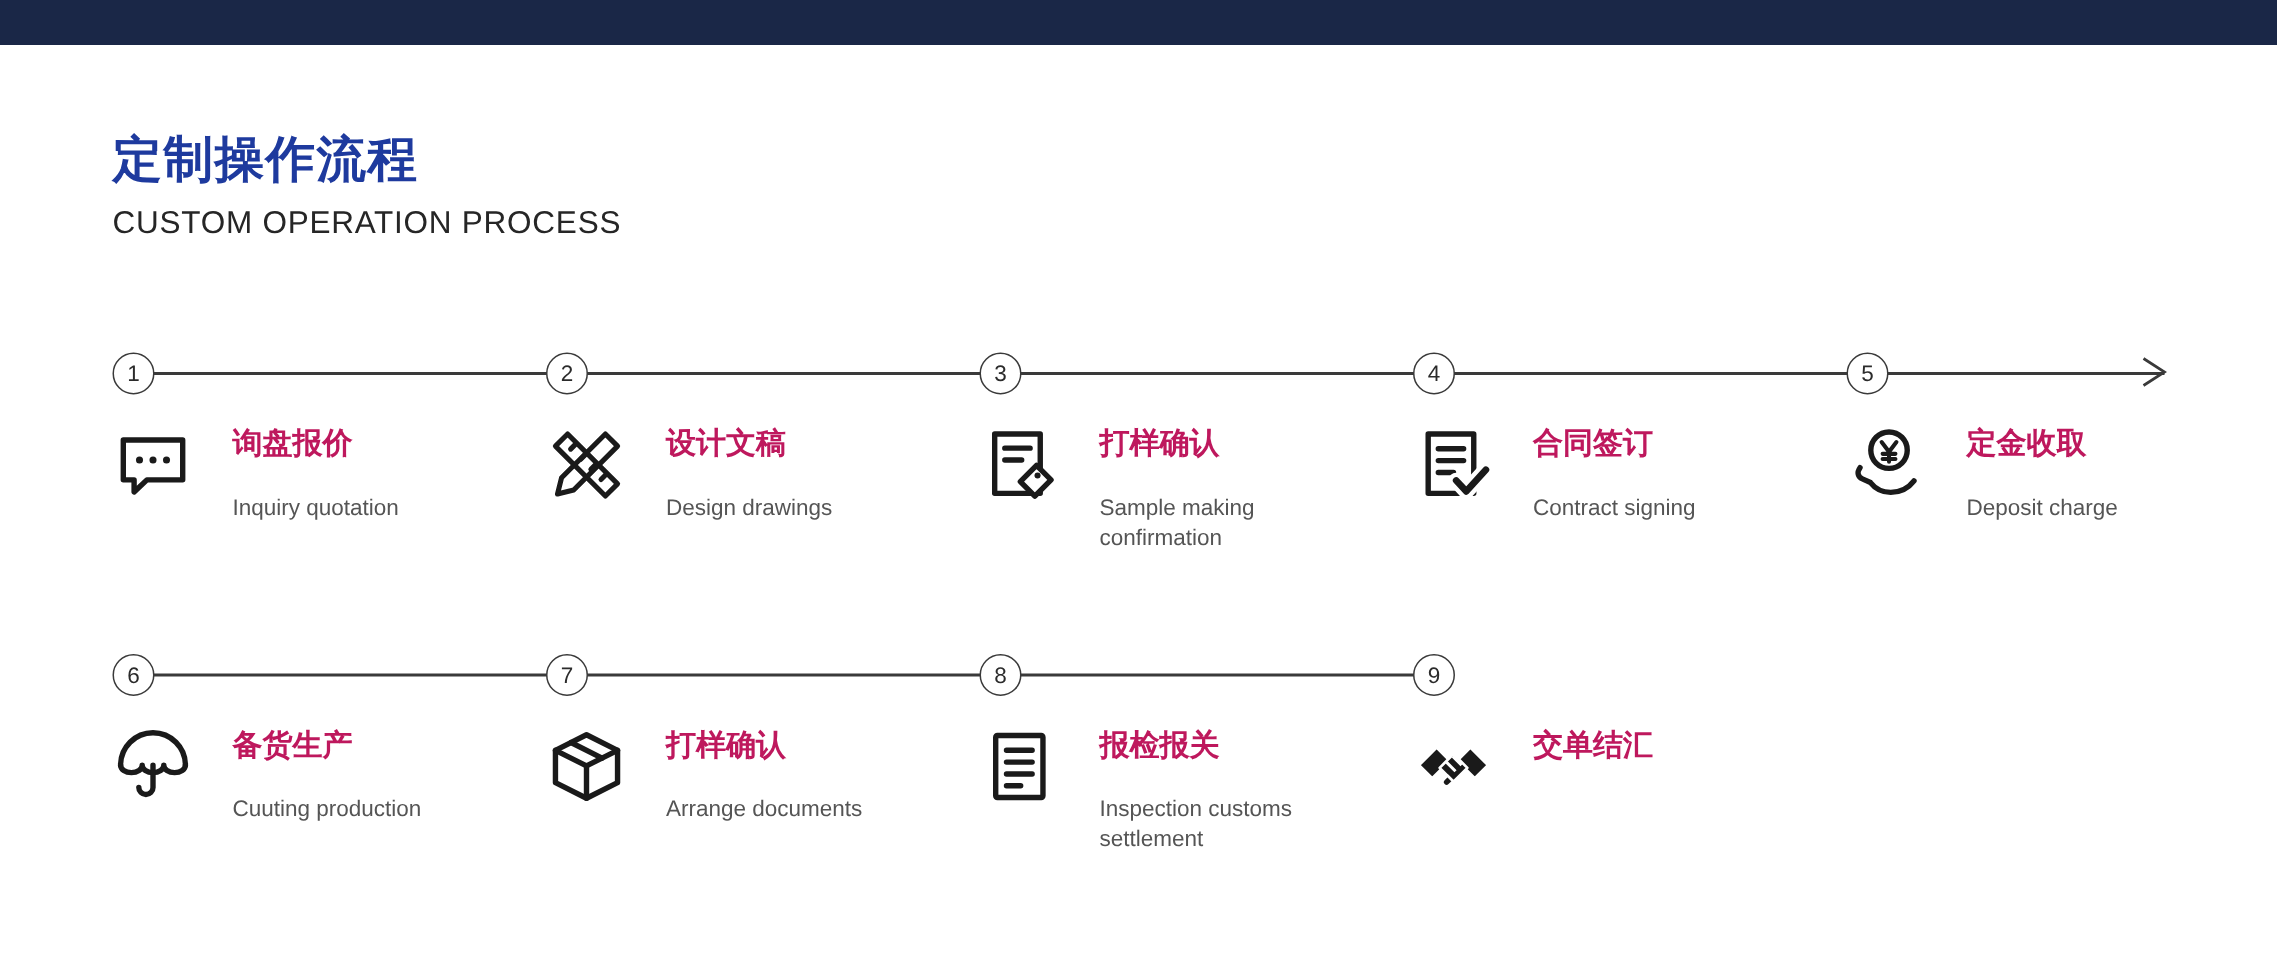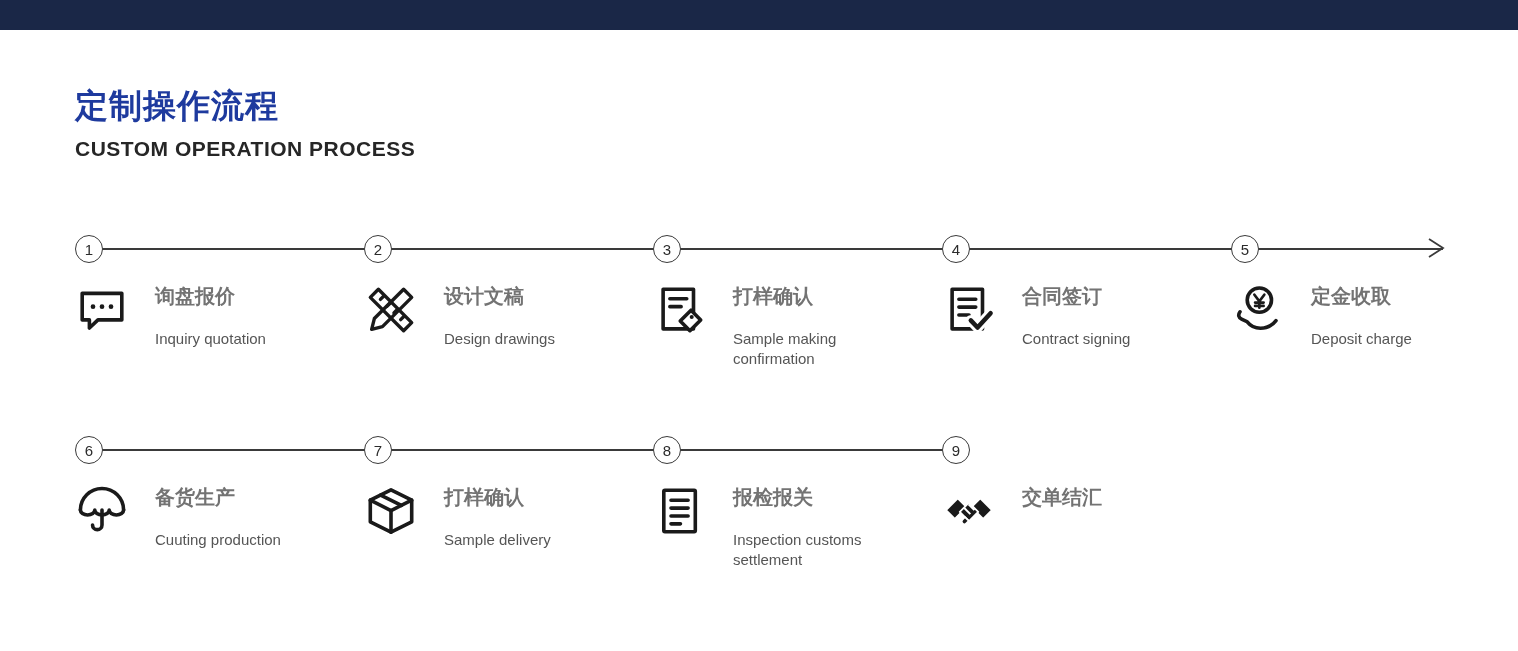--- a/index.html
+++ b/index.html
@@ -10,42 +10,42 @@
   }
   .top-bar {
     position:absolute; top:0; left:0; width:100%; height:30px;
     background:var(--top-bar-color,#1a2747);
   }
   .title-cn {
     position:absolute; left:75px; top:84px; font-size:33px; font-weight:bold;
     letter-spacing:1px; color:var(--accent-color,#1e3a9e);
   }
   .title-en {
-    position:absolute; left:75px; top:137px; font-size:21px; font-weight:700;
+    position:absolute; left:75px; top:137px; font-size:21px; font-weight:400;
     letter-spacing:0.5px; color:#262626;
   }
   .row { position:absolute; left:75px; width:1420px; height:150px; }
   .row-1 { top:235px; }
   .row-2 { top:436px; }
   .tl-line { position:absolute; top:13px; height:1.5px; background:#3a3a3a; z-index:1; }
   .row-1 .tl-line { left:14px; width:1354px; }
   .row-2 .tl-line { left:14px; width:866px; }
   .tl-arrow { position:absolute; left:1352px; top:1px; z-index:1; }
   .step { position:absolute; top:0; width:270px; }
   .circle {
     position:absolute; left:0; top:0; width:28px; height:28px; border-radius:50%;
     border:1.5px solid #3a3a3a; background:#ffffff; z-index:2;
     display:flex; align-items:center; justify-content:center;
     font-size:15px; color:#2b2b2b;
   }
   .body { position:absolute; left:0; top:48px; display:flex; align-items:flex-start; }
   .icon-box { width:54px; height:54px; flex:none; color:#1a1a1a; }
   .icon-box svg { width:54px; height:54px; display:block; }
   .texts { margin-left:26px; width:170px; padding-top:1px; }
-  .cn { font-size:20px; font-weight:bold; color:#737373; line-height:1.25; }
+  .cn { font-size:20px; font-weight:bold; color:#be185d; line-height:1.25; }
   .en { margin-top:20px; font-size:15px; color:#555555; line-height:1.35; width:160px; }
 </style>
 </head>
 <body>
 
 <div class="canvas">
   <div class="top-bar"></div>
 
   <div class="title-cn">定制操作流程</div>
   <div class="title-en">CUSTOM OPERATION PROCESS</div>
@@ -185,21 +185,21 @@
         <div class="icon-box">
           <svg viewBox="0 0 24 24" fill="none" stroke="currentColor" stroke-width="1.6" stroke-linejoin="round" stroke-linecap="round">
             <path d="M12 2.6 L21.2 7.2 V16.8 L12 21.4 L2.8 16.8 V7.2 Z"></path>
             <path d="M2.8 7.2 L12 11.8 L21.2 7.2"></path>
             <path d="M12 11.8 V21.4"></path>
             <path d="M7.4 4.9 L16.6 9.5"></path>
           </svg>
         </div>
         <div class="texts">
           <div class="cn">打样确认</div>
-          <div class="en">Sample delivery</div>
+          <div class="en">Arrange documents</div>
         </div>
       </div>
     </div>
 
     <div class="step" style="left:578px">
       <div class="circle">
           <span>8</span>
         </div>
       <div class="body">
         <div class="icon-box">

